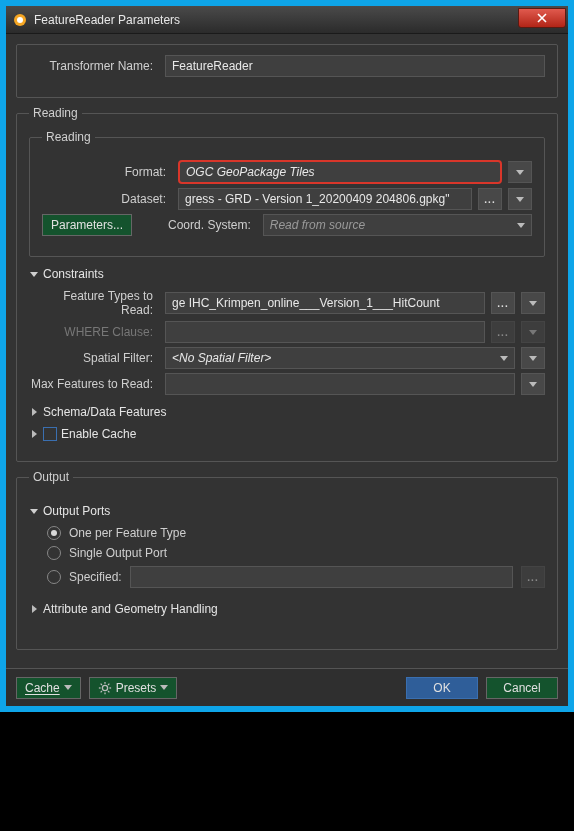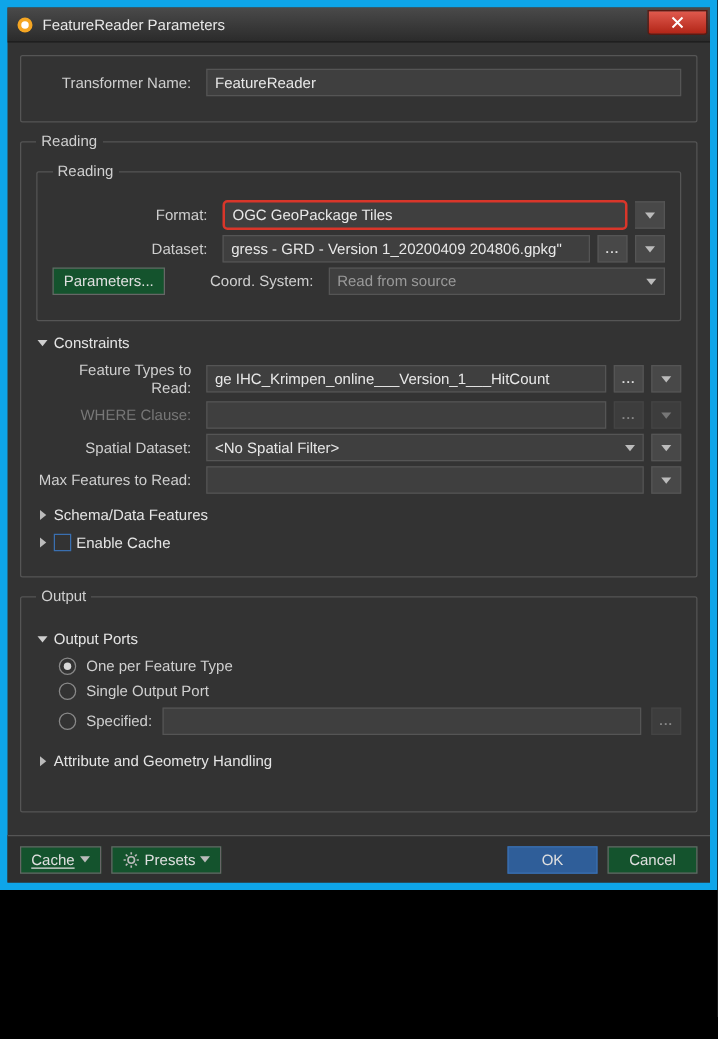--- a/index.html
+++ b/index.html
@@ -51,21 +51,21 @@
     flex: 1;
     height: 22px;
     background: #3f3f3f;
     border: 1px solid #555;
     color: #e8e8e8;
     padding: 0 6px;
     outline: none;
   }
   input.txt.disabled, .select.disabled { color: #888; }
   .select { display: flex; align-items: center; justify-content: space-between; }
-  .select .val { flex: 1; overflow: hidden; white-space: nowrap; }
+  .select .val { flex: 1; overflow: hidden; white-space: nowrap; font-style: italic; }
   .select.highlight { border: 2px solid #d9362a; border-radius: 4px; height: 24px; }
   .dd { width: 24px; height: 22px; background: #484848; border: 1px solid #555; display:flex; align-items:center; justify-content:center; }
   .dd.disabled { opacity: .5; }
   .sq { width: 24px; height: 22px; background: #484848; border: 1px solid #555; display:flex; align-items:center; justify-content:center; color:#ddd; font-weight:bold; letter-spacing:1px; font-size:10px; }
   .sq.disabled { opacity: .5; }
   .btn {
     height: 22px; padding: 0 8px;
     background: #14532d;
     border: 1px solid #666;
     color: #e0e0e0;
@@ -180,21 +180,21 @@
       <div class="row">
         <div class="lbl disabled">WHERE Clause:</div>
         <input class="txt disabled" disabled="" value="" style="">
         <div class="sq disabled">...</div>
         <div class="dd disabled">
             <span class="chev-down"></span>
           </div>
       </div>
 
       <div class="row">
-        <div class="lbl">Spatial Dataset:</div>
+        <div class="lbl">Spatial Filter:</div>
         <div class="select">
           <span class="val">&lt;No Spatial Filter&gt;</span>
           <span class="chev-down"></span>
         </div>
         <div class="dd">
             <span class="chev-down"></span>
           </div>
       </div>
 
       <div class="row">

